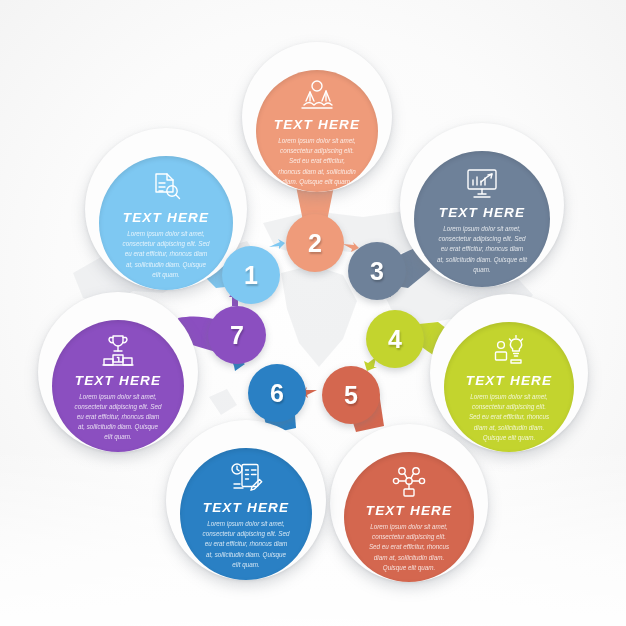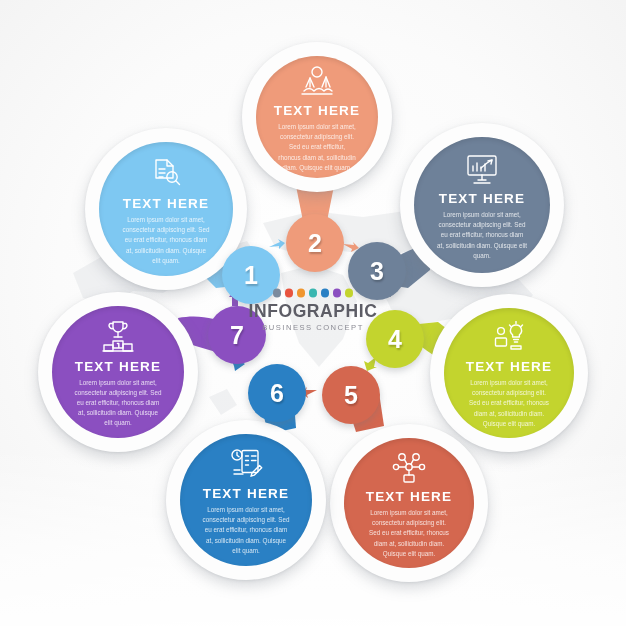--- a/index.html
+++ b/index.html
@@ -32,22 +32,23 @@
     background: linear-gradient(to bottom, rgba(255,255,255,0) 0%, rgba(255,255,255,.75) 60%, rgba(255,255,255,.95) 100%);
     pointer-events: none;
   }
 
   
   .petal {
     position: absolute;
     border-radius: 50%;
     background: #fdfdfd;
     box-shadow: 0 6px 14px rgba(120,125,135,.28), 0 1px 3px rgba(120,125,135,.18);
-    display: flex; align-items: center; justify-content: center;
+    display: flex; align-items: flex-end; justify-content: center;
     z-index: 6;
+    font-style: italic;
   }
   .petal .disc {
     border-radius: 50%;
     width: calc(100% - 28px); height: calc(100% - 28px);
     display: flex; flex-direction: column;
     align-items: center; justify-content: center;
     box-shadow: inset 0 2px 5px rgba(0,0,0,.10);
     padding: 4px 10px 0;
   }
   .petal .icn { margin-bottom: 6px; }
@@ -350,28 +351,15 @@
     <svg width="16" height="17" viewBox="0 0 16 17">
         <path d="M1 3 L11 1 L9 4 L15 8 L5 15 L4 10 Z" fill="#2a80c4"></path>
       </svg>
   </div>
   <div class="arrow" style="left:228px;top:288px;">
     <svg width="14" height="19" viewBox="0 0 14 19">
         <path d="M7 1 L13 9 L10 9 L10 18 L4 18 L4 9 L1 9 Z" fill="#8b4fc0"></path>
       </svg>
   </div>
 
-  <div id="center">
-    <div id="dots">
-      <i style="background:#7b8b9e"></i>
-      <i style="background:#e8543f"></i>
-      <i style="background:#f0962f"></i>
-      <i style="background:#3ab6b0"></i>
-      <i style="background:#2a80c4"></i>
-      <i style="background:#8b4fc0"></i>
-      <i style="background:#c3d42e"></i>
-    </div>
-    <div id="brand">INFOGRAPHIC</div>
-    <div id="sub">BUSINESS CONCEPT</div>
-  </div>
 
   <div id="sheen"></div>
 </div>
 
 </body></html>

